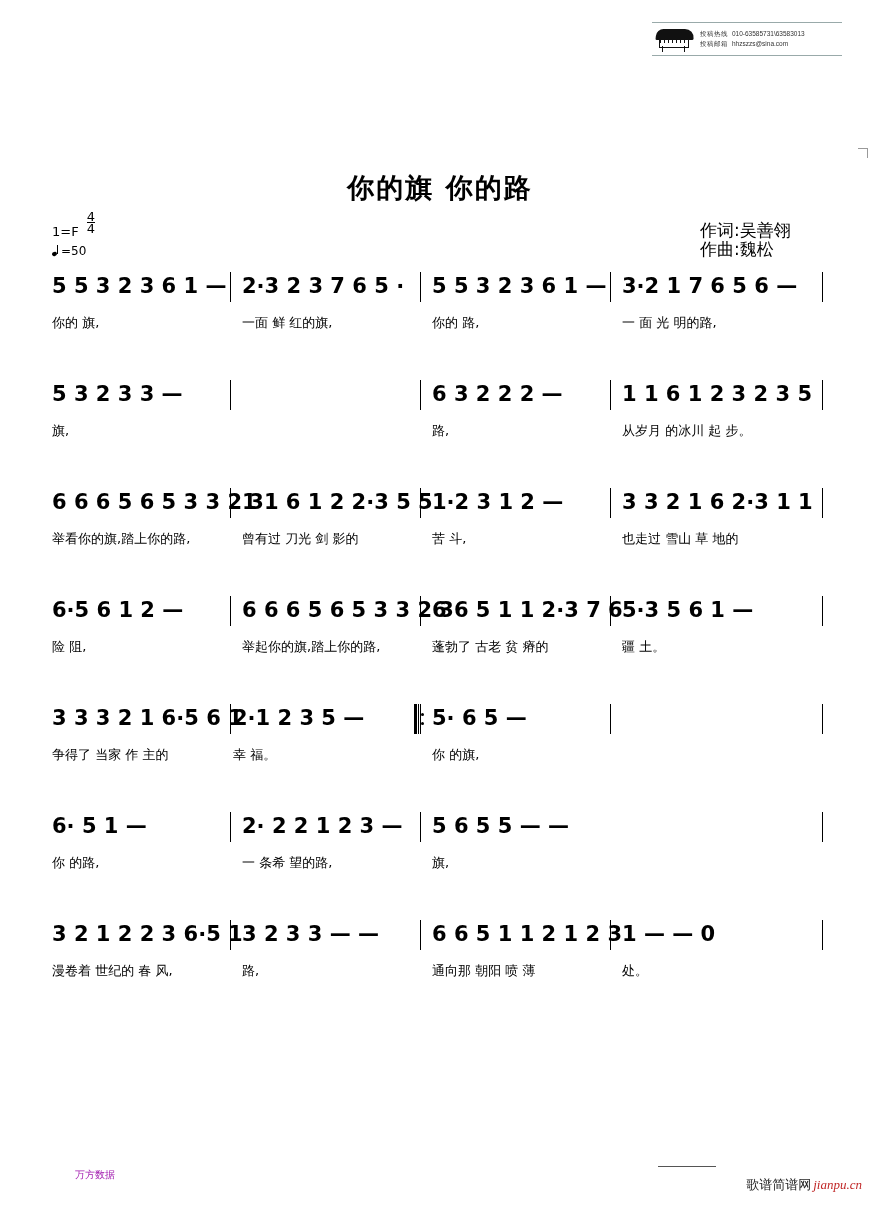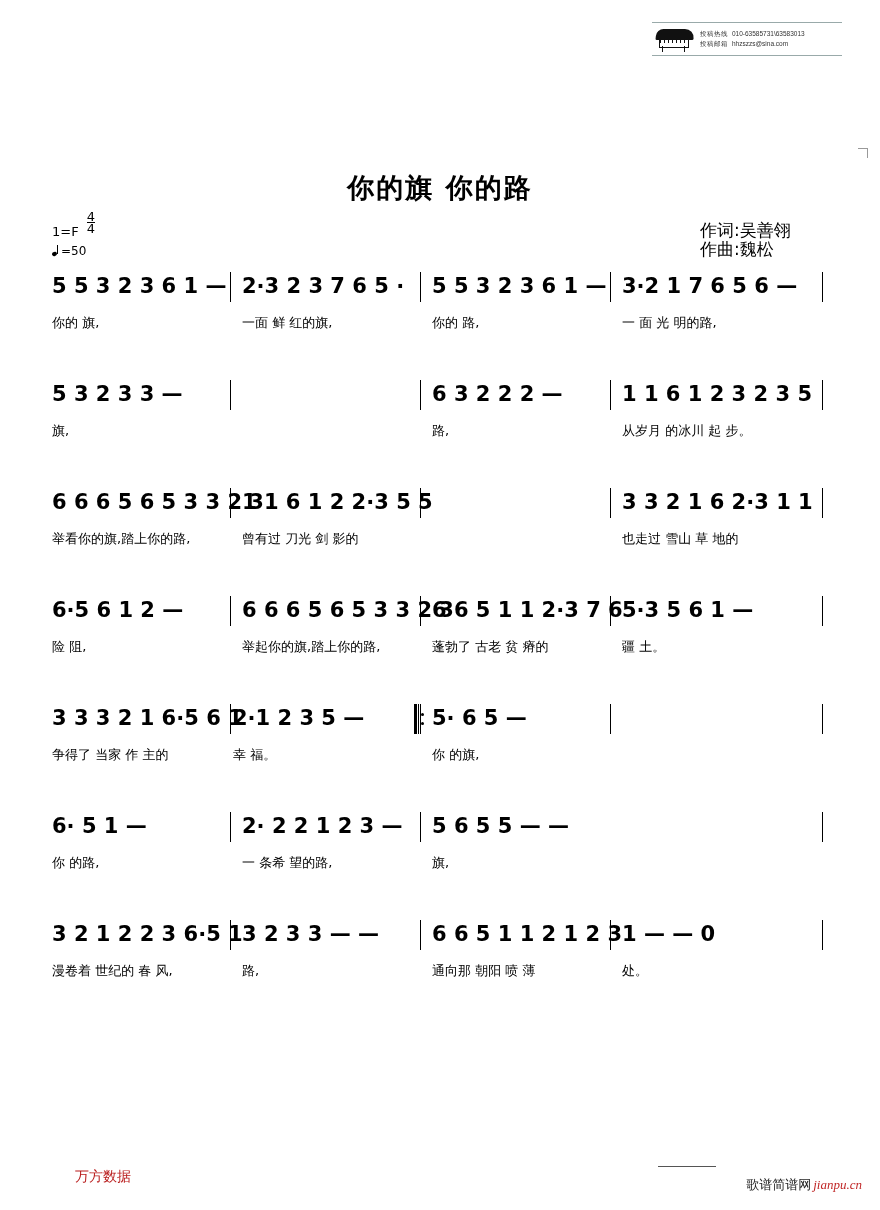--- a/index.html
+++ b/index.html
@@ -207,22 +207,22 @@
   .repeat .thin { position: absolute; left: 4px; top: 0; width: 1px; height: 30px; background: #000; }
   .repeat .d1, .repeat .d2 { position: absolute; left: 7px; width: 3px; height: 3px; border-radius: 50%; background: #000; }
   .repeat .d1 { top: 9px; }
   .repeat .d2 { top: 18px; }
 
   
   .wanfang {
     position: absolute;
     left: 75px;
     top: 1168px;
-    font-size: 14px;
-    color: #b91c1c;
+    font-size: 10px;
+    color: #a21caf;
     font-family: "DejaVu Sans", sans-serif;
   }
   .footer-rule {
     position: absolute;
     left: 658px;
     top: 1166px;
     width: 58px;
     height: 1px;
     background: #555;
   }
@@ -335,20 +335,24 @@
     <div class="sysrow">
       <div class="measure" style="left: 0px; width: 178px;">
         <div class="notes">6 6 6 5 6 5 3 3 2 3</div>
         <div class="lyrics">举看你的旗,踏上你的路,</div>
       </div>
       <div class="measure" style="left: 190px; width: 178px;">
         <div class="notes">1 1 6 1 2 2·3 5 5</div>
         <div class="lyrics">曾有过 刀光 剑  影的</div>
       </div>
       <div class="barline" style="left: 178px;"></div>
+      <div class="measure" style="left: 380px; width: 178px;">
+        <div class="notes">1·2 3 1  2  —</div>
+        <div class="lyrics">苦      斗,</div>
+      </div>
       <div class="barline" style="left: 368px;"></div>
       <div class="measure" style="left: 570px; width: 178px;">
         <div class="notes">3 3 2 1 6 2·3 1 1</div>
         <div class="lyrics">也走过 雪山 草    地的</div>
       </div>
       <div class="barline" style="left: 558px;"></div>
       <div class="barline" style="left: 770px;"></div>
     </div>
     <div class="sysrow">
       <div class="measure" style="left: 0px; width: 178px;">

